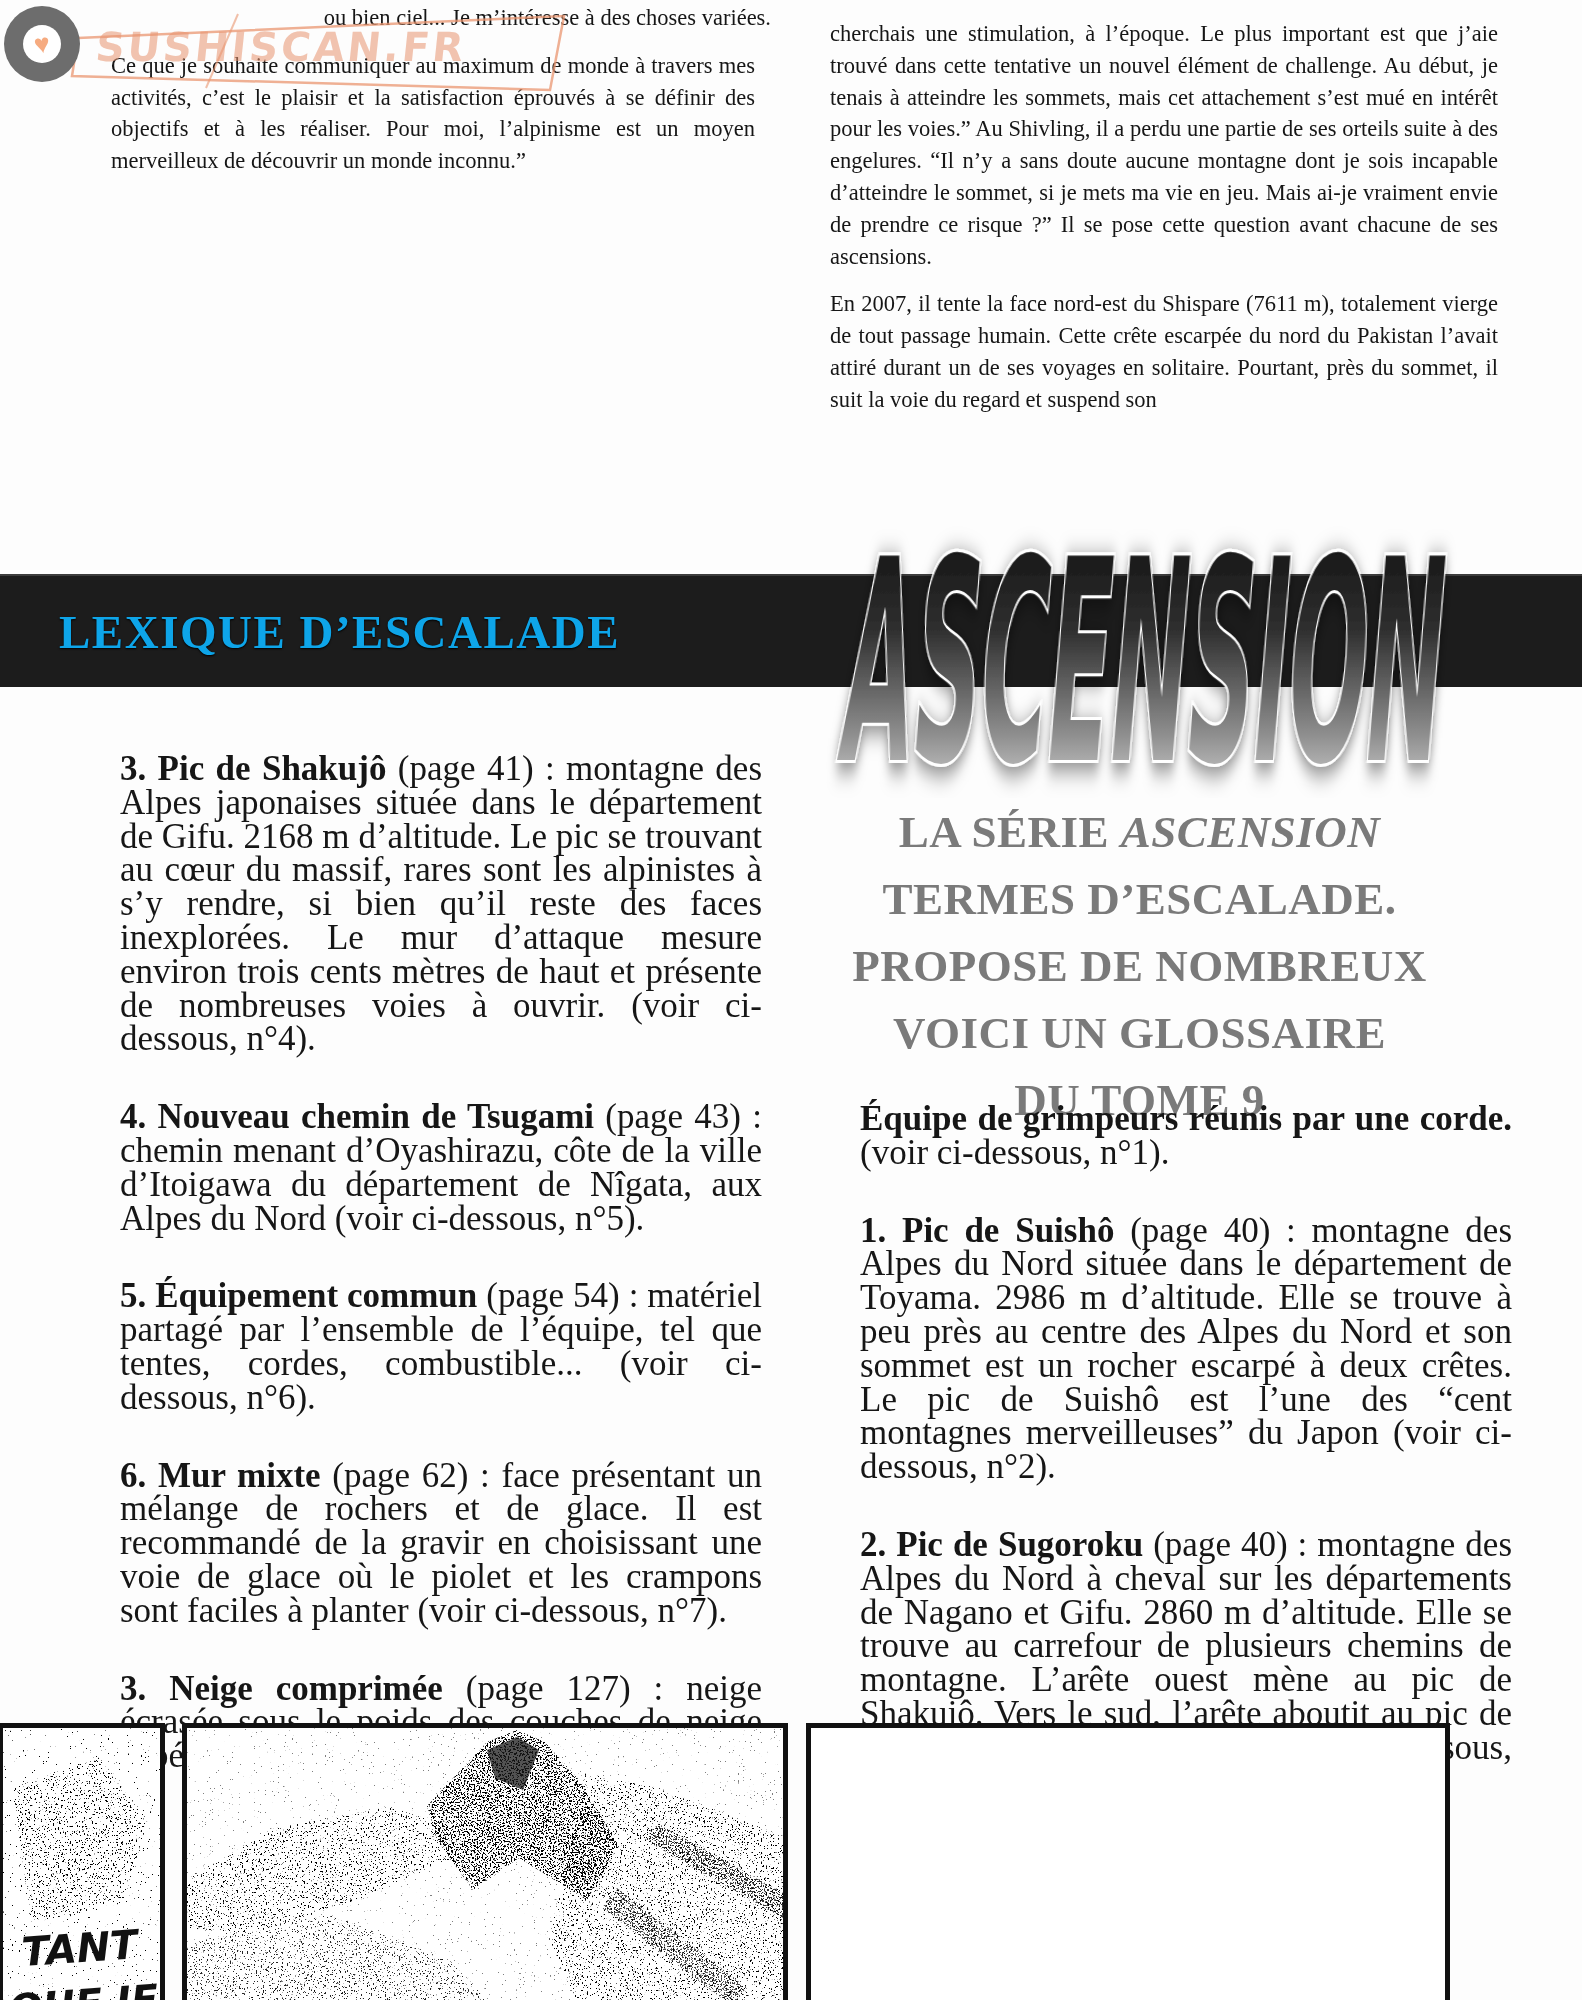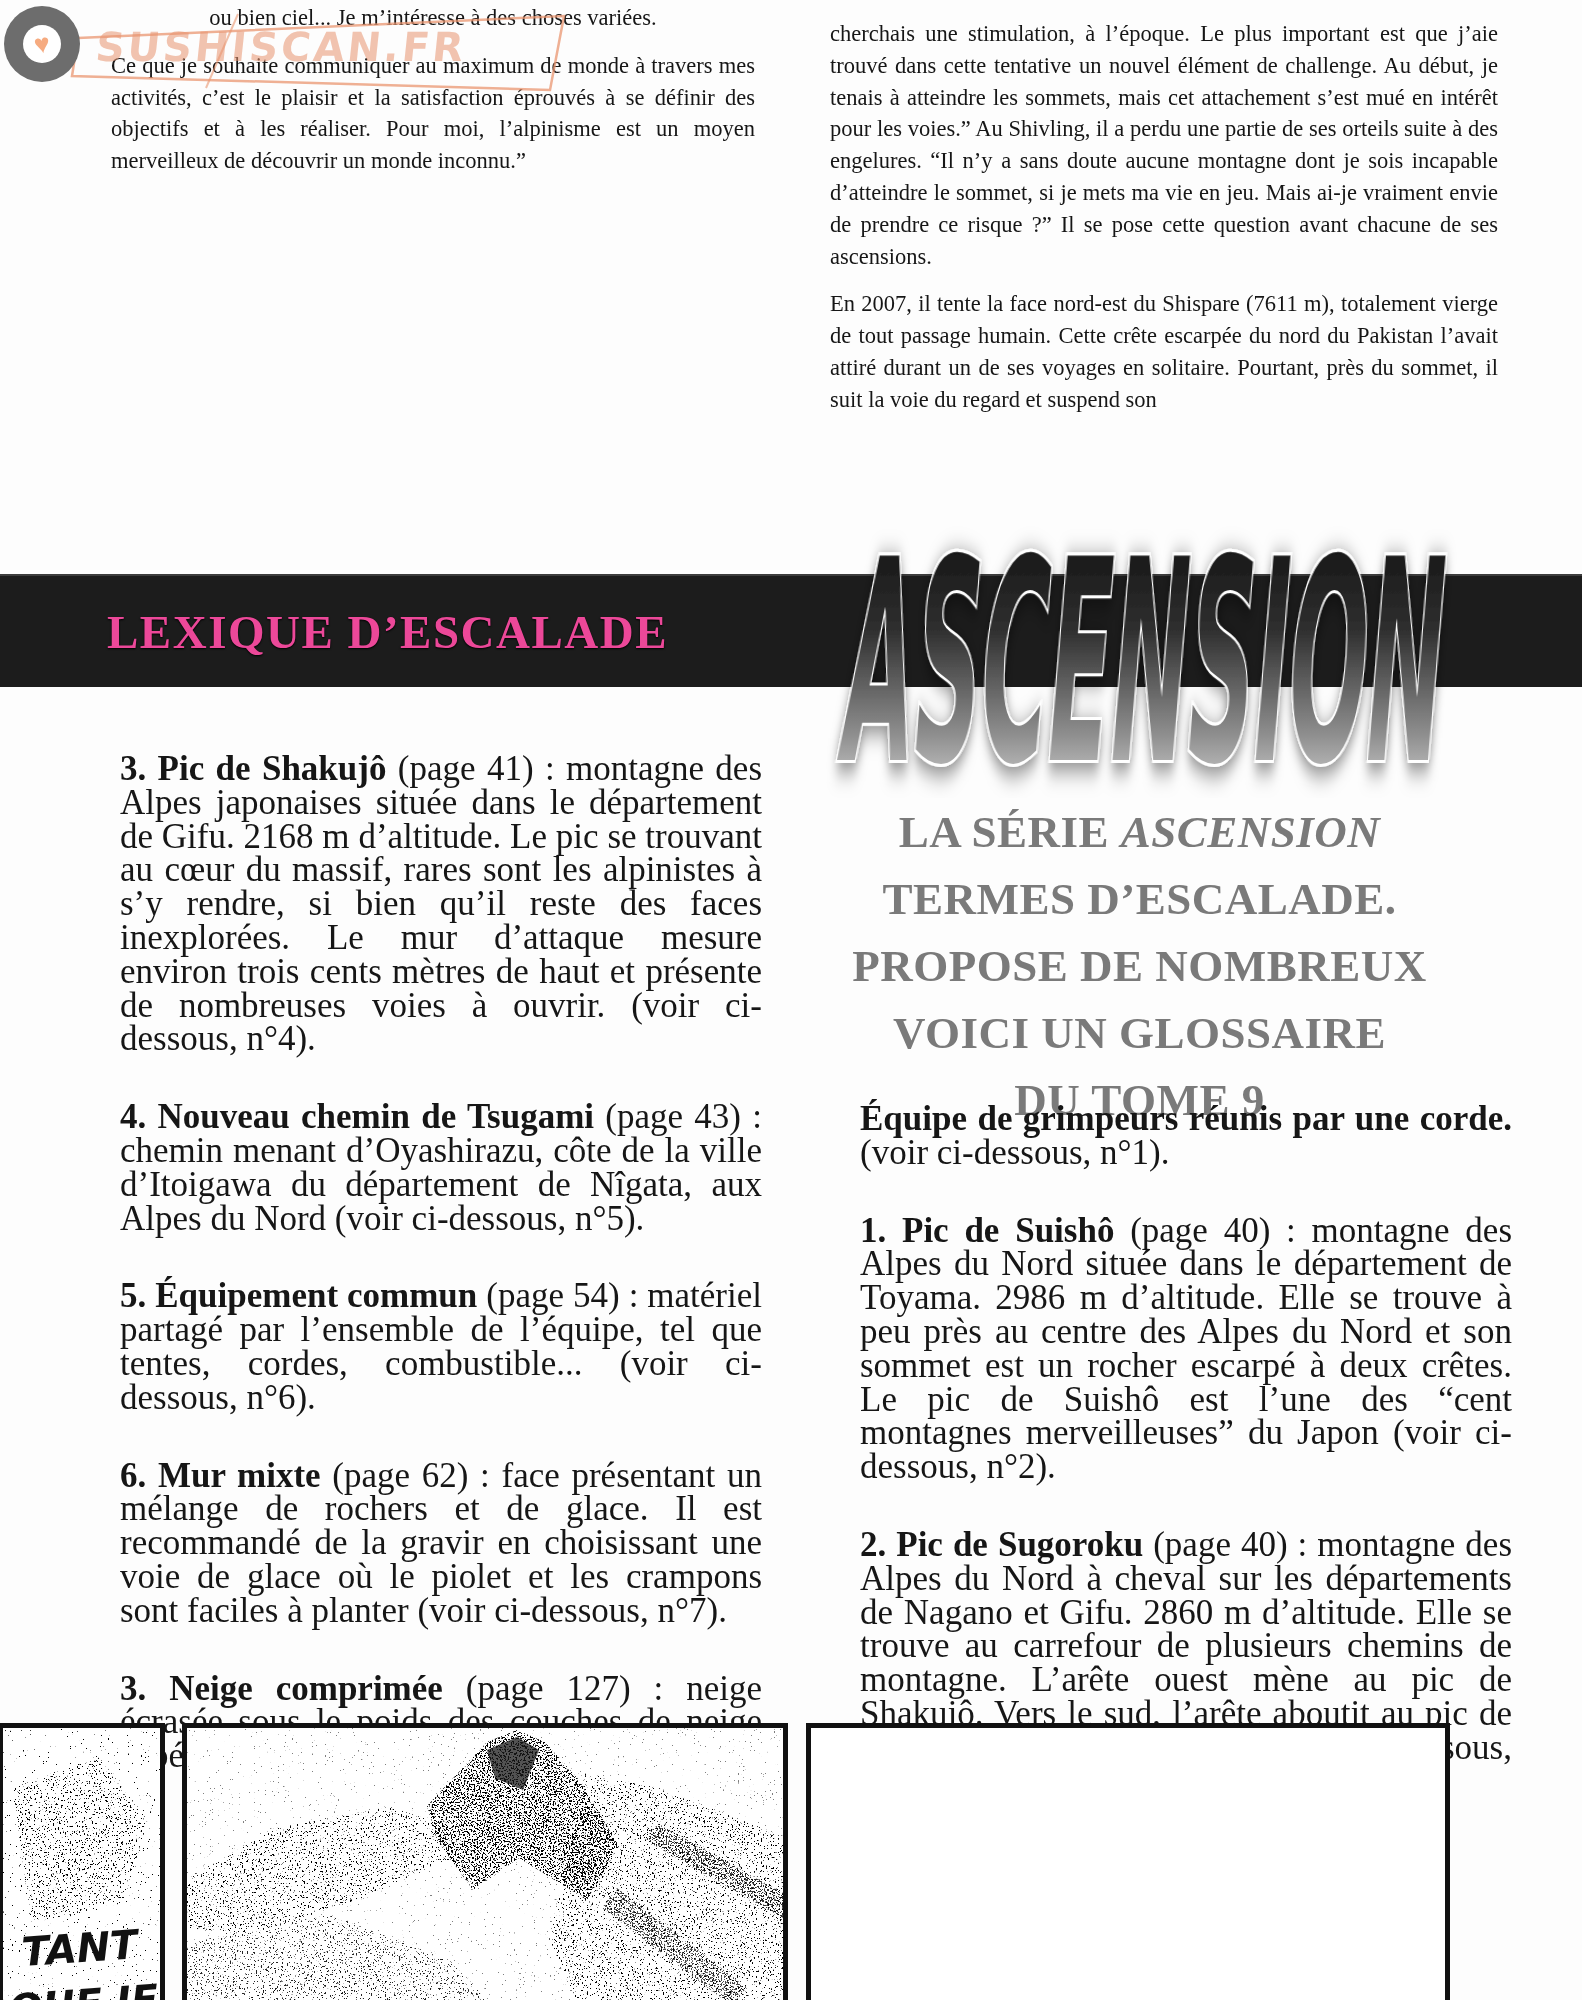--- a/index.html
+++ b/index.html
@@ -3,38 +3,38 @@
 <meta charset="utf-8">
 <style>
   html,body{margin:0;padding:0;background:#ffffff;}
   .page{position:relative;width:1582px;height:2000px;overflow:hidden;background:#fdfdfd;
         font-family:"Liberation Serif", serif;color:#161616;}
 
   
   .intro-col{position:absolute;top:2px;font-size:22.5px;line-height:31.8px;text-align:justify;}
   .intro-left{left:95px;width:676px;}
   .intro-right{left:814px;width:700px;}
-  .intro-first-line{text-align:center;}
+  .intro-first-line{text-align:right;}
   .intro-p{margin:16px;}
 
   
   .wm-badge{position:absolute;left:4px;top:6px;width:76px;height:76px;border-radius:50%;
             background:#6d6d6d;z-index:30;}
   .wm-badge-inner{position:absolute;left:19px;top:19px;width:38px;height:38px;border-radius:50%;
             background:#ffffff;display:flex;align-items:center;justify-content:center;}
   .wm-heart{font-size:27px;color:#f6ab80;line-height:1;transform:rotate(-8deg);}
   .wm-ribbon{position:absolute;left:58px;top:6px;z-index:29;}
   .wm-text{position:absolute;left:96px;top:24px;z-index:31;font-family:"DejaVu Sans",sans-serif;
            font-weight:bold;font-size:40px;letter-spacing:3px;color:rgba(231,148,112,0.55);
            transform:skewX(-6deg);}
 
   
   .banner{position:absolute;left:0;top:574px;width:1582px;height:113px;background:#1c1c1c;
           border-top:2px solid #3d3d3d;box-sizing:border-box;display:flex;align-items:center;z-index:5;}
-  .banner-title{padding-left:107px;color:#ec4899;font-weight:bold;font-size:47px;letter-spacing:1.5px;
+  .banner-title{padding-left:59px;color:#0ea5e9;font-weight:bold;font-size:47px;letter-spacing:1.5px;
           text-shadow:0 1px 2px #000;}
 
   
   .logo-wrap{position:absolute;left:818px;top:498px;width:650px;height:300px;z-index:10;}
 
   
   .series-heading{position:absolute;left:812px;top:786px;width:655px;text-align:center;
           color:#7a7a7a;font-weight:bold;font-size:45px;line-height:67px;letter-spacing:0.5px;margin-top:13px;}
   .series-heading .it{font-style:italic;}
 

